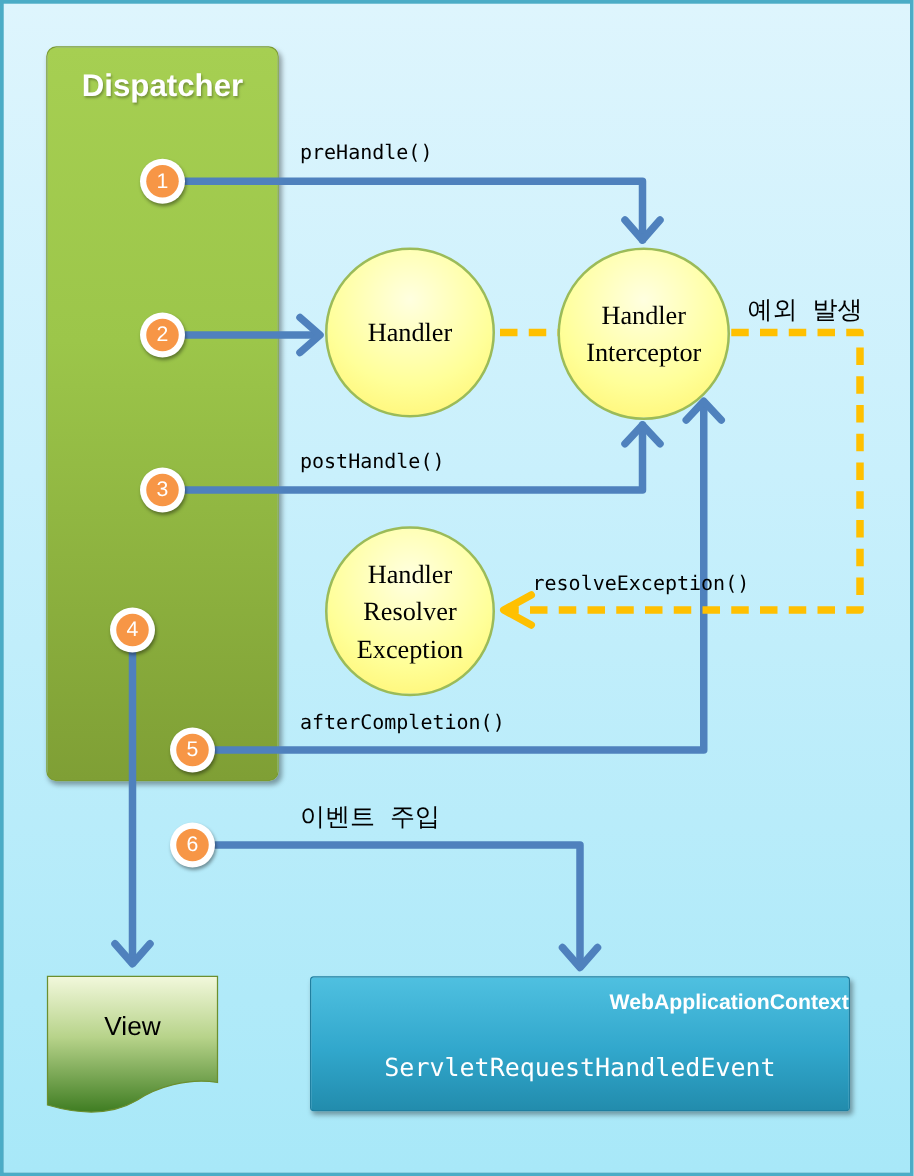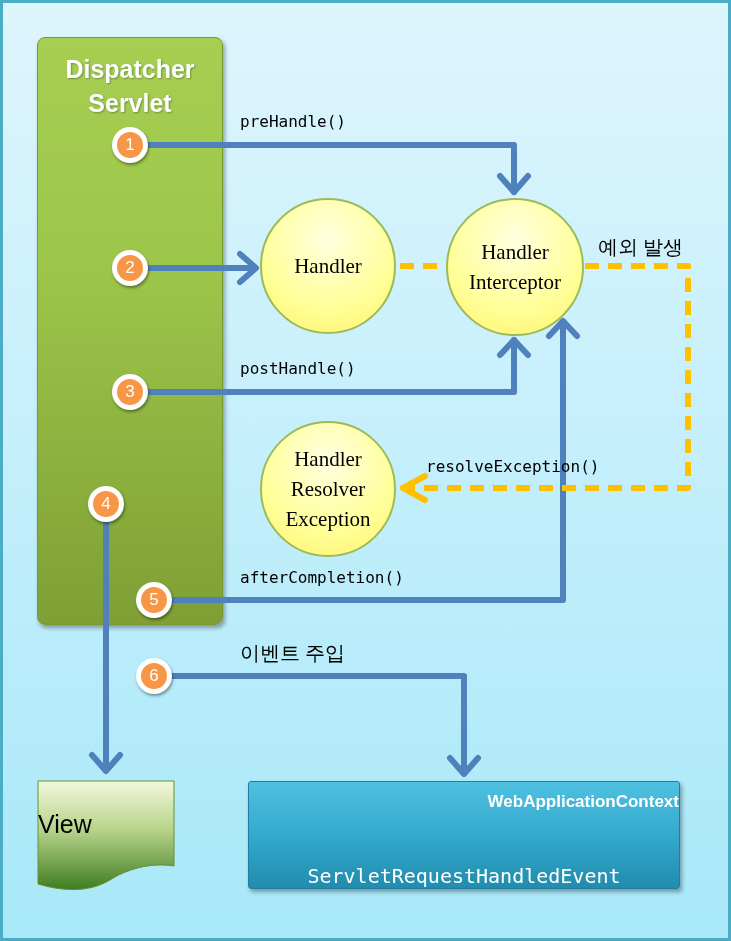--- a/index.html
+++ b/index.html
@@ -19,42 +19,41 @@
     box-shadow: 1px 2px 3px rgba(0,0,0,0.4); }
   .badge span { position:absolute; left:5px; top:5px; width:26px; height:26px; border-radius:50%;
     background:#f79646; color:#fff; font-family:"Liberation Sans", sans-serif; font-size:17px;
     text-align:center; line-height:26px; }
   .circle { position:absolute; border-radius:50%;
     background: radial-gradient(circle at 50% 30%, #ffffe0 0%, #ffff99 60%, #fff26a 100%);
     border:2px solid #9bbb59; box-sizing:border-box;
     display:flex; align-items:center; justify-content:center; text-align:center;
     font-family:Liberation Serif, serif; font-size:21px; line-height:30px; color:#000; }
   .mono { position:absolute; font-family:"DejaVu Sans Mono", monospace; font-size:16px; color:#000; white-space:nowrap; }
-  .kr { position:absolute; font-family:Liberation Serif, serif; font-size:20px; color:#000; white-space:nowrap; }
+  .kr { position:absolute; font-family:Liberation Mono, monospace; font-size:20px; color:#000; white-space:nowrap; }
   svg.lines { position:absolute; left:0; top:0; }
-  .view-label { position:absolute; left:38px; top:810px; width:136px; 
-    font-family:"Liberation Sans", sans-serif; font-size:25px; color:#000; }
+  .view-label { position:absolute; left:38px; top:810px; width:136px; text-align:center;
+    font-family:"Liberation Sans", sans-serif; font-size:21px; color:#000; }
   .wac { position:absolute; left:248px; top:781px; width:432px; height:108px;
     background: linear-gradient(180deg, #4fc0e0 0%, #31a7cc 55%, #228cad 100%);
     border:1px solid #1f7fa0; box-sizing:border-box; border-radius:3px;
     box-shadow: 2px 3px 4px rgba(0,0,0,0.35); }
   .wac-title { position:absolute; left:0; width:100%; top:10px; text-align:right; color:#fff;
     font-family:"Liberation Sans", sans-serif; font-weight:bold; font-size:17px; }
   .wac-sub { position:absolute; left:0; width:100%; top:60px; text-align:center; color:#fff;
-    font-family:"DejaVu Sans Mono", monospace; font-size:20px;margin-top:22px; }
+    font-family:"DejaVu Sans Mono", monospace; font-size:20px; }
 </style>
 </head>
 <body>
 
 <div class="frame"></div>
 
 <div class="ds">
   <div class="ds-title">
     <div>Dispatcher</div>
-    <div>Servlet</div>
   </div>
 </div>
 
 <svg class="lines" width="731" height="941">
   <defs>
     <marker id="ab" markerWidth="10" markerHeight="10" refX="5" refY="5" orient="auto" markerUnits="userSpaceOnUse"></marker>
   </defs>
   <g fill="none" stroke="#4f81bd" stroke-width="6" stroke-linejoin="round" stroke-linecap="round">
 
     <polyline points="148,145 514,145 514,192"></polyline>

